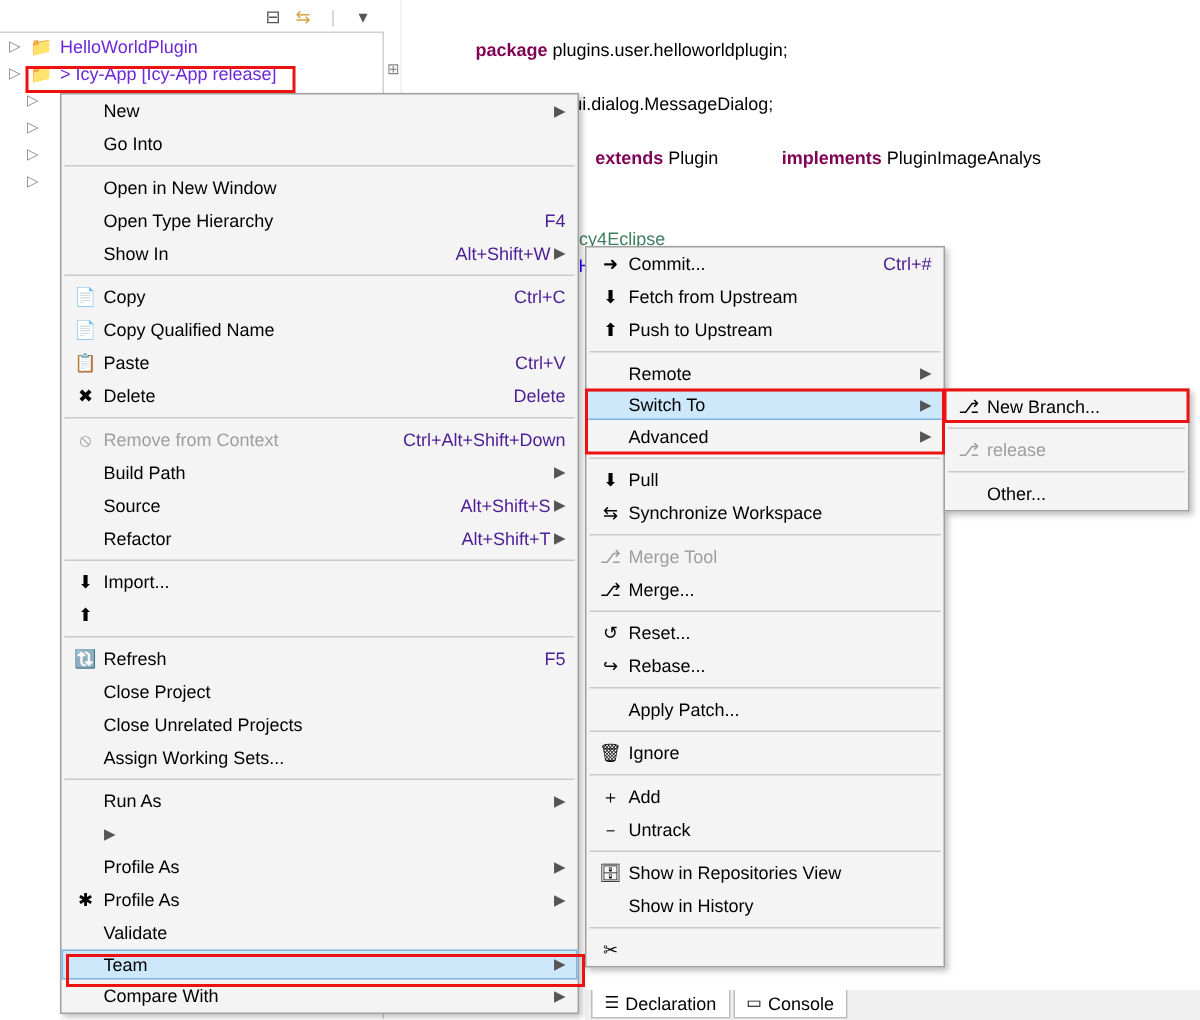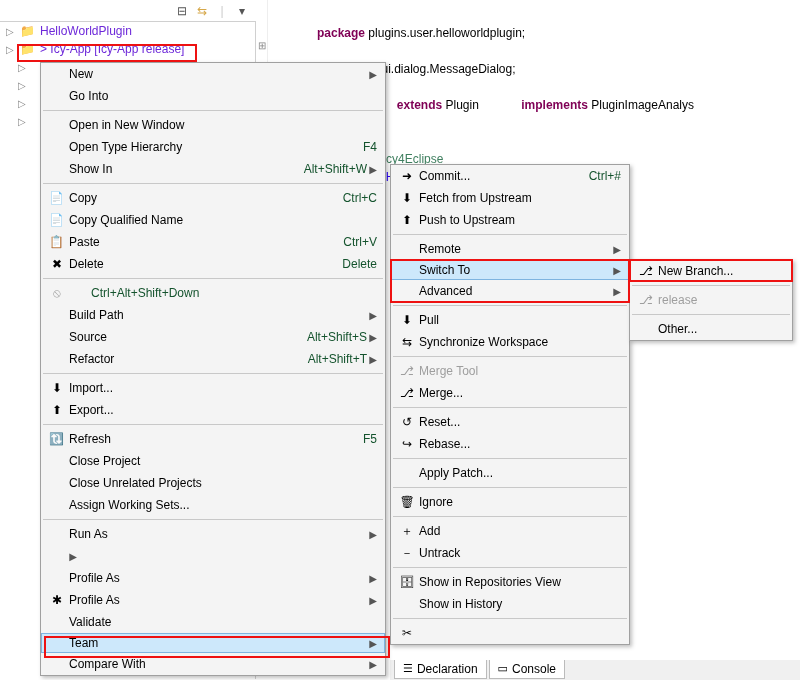--- a/index.html
+++ b/index.html
@@ -27,21 +27,21 @@
   .editor { z-index: 1; }
   .editor-gutter { position: absolute; left: 256px; top:0; width: 12px; height: 660px; border-right: 1px solid #eee; }
   .gutter-mark { position: absolute; left: 258px; width: 10px; height: 10px; font-size:10px; color:#888; }
 
   
   .menu { position: absolute; background: #f4f4f4; border: 1px solid #a0a0a0; box-shadow: 2px 2px 4px rgba(0,0,0,.25); z-index: 20; }
   .menu-item { display: flex; align-items: center; height: 22px; padding: 0 8px 0 6px; color: #000; position: relative; }
   .menu-item.disabled { color: #9e9e9e; }
   .menu-item .mi-icon { width: 20px; display: inline-flex; justify-content: center; font-size: 12px; }
   .menu-item .mi-label { flex: 1; padding-left: 2px; }
-  .menu-item .mi-accel { color: #14532d; padding-left: 24px; }
+  .menu-item .mi-accel { color: #4c1d95; padding-left: 24px; }
   .menu-item .mi-arrow { width: 10px; text-align: right; color: #555; font-size: 10px; }
   .menu-sep { height: 1px; background: #c8c8c8; margin: 3px 2px; }
   .menu-item.selected { background: #cde8fb; border: 1px solid #7eb4e0; height: 20px; padding: 0 7px 0 5px; }
 
   .menu1 { left: 40px; top: 62px; width: 346px; }
   .menu2 { left: 390px; top: 164px; width: 240px; }
   .menu3 { left: 629px; top: 259px; width: 164px; }
 
   
   .bottom-tabs { position: absolute; left: 390px; bottom: 0; right: 0; height: 24px; border-top: 1px solid #ccc; display: flex; align-items: center; gap: 2px; padding-left: 4px; background: #f0f0f0; }
@@ -143,20 +143,21 @@
       <span class="mi-accel">Ctrl+V</span>
     </div>
     <div class="menu-item">
       <span class="mi-icon">✖</span>
       <span class="mi-label">Delete</span>
       <span class="mi-accel">Delete</span>
     </div>
     <div class="menu-sep"></div>
     <div class="menu-item disabled">
       <span class="mi-icon">⦸</span>
+      <span class="mi-label">Remove from Context</span>
       <span class="mi-accel">Ctrl+Alt+Shift+Down</span>
     </div>
     <div class="menu-item">
       <span class="mi-icon"></span>
       <span class="mi-label">Build Path</span>
       <span class="mi-arrow">▶</span>
     </div>
     <div class="menu-item">
       <span class="mi-icon"></span>
       <span class="mi-label">Source</span>
@@ -169,21 +170,20 @@
       <span class="mi-accel">Alt+Shift+T</span>
       <span class="mi-arrow">▶</span>
     </div>
     <div class="menu-sep"></div>
     <div class="menu-item">
       <span class="mi-icon">⬇</span>
       <span class="mi-label">Import...</span>
     </div>
     <div class="menu-item">
       <span class="mi-icon">⬆</span>
-      <span class="mi-label">Export...</span>
     </div>
     <div class="menu-sep"></div>
     <div class="menu-item">
       <span class="mi-icon">🔃</span>
       <span class="mi-label">Refresh</span>
       <span class="mi-accel">F5</span>
     </div>
     <div class="menu-item">
       <span class="mi-icon"></span>
       <span class="mi-label">Close Project</span>

